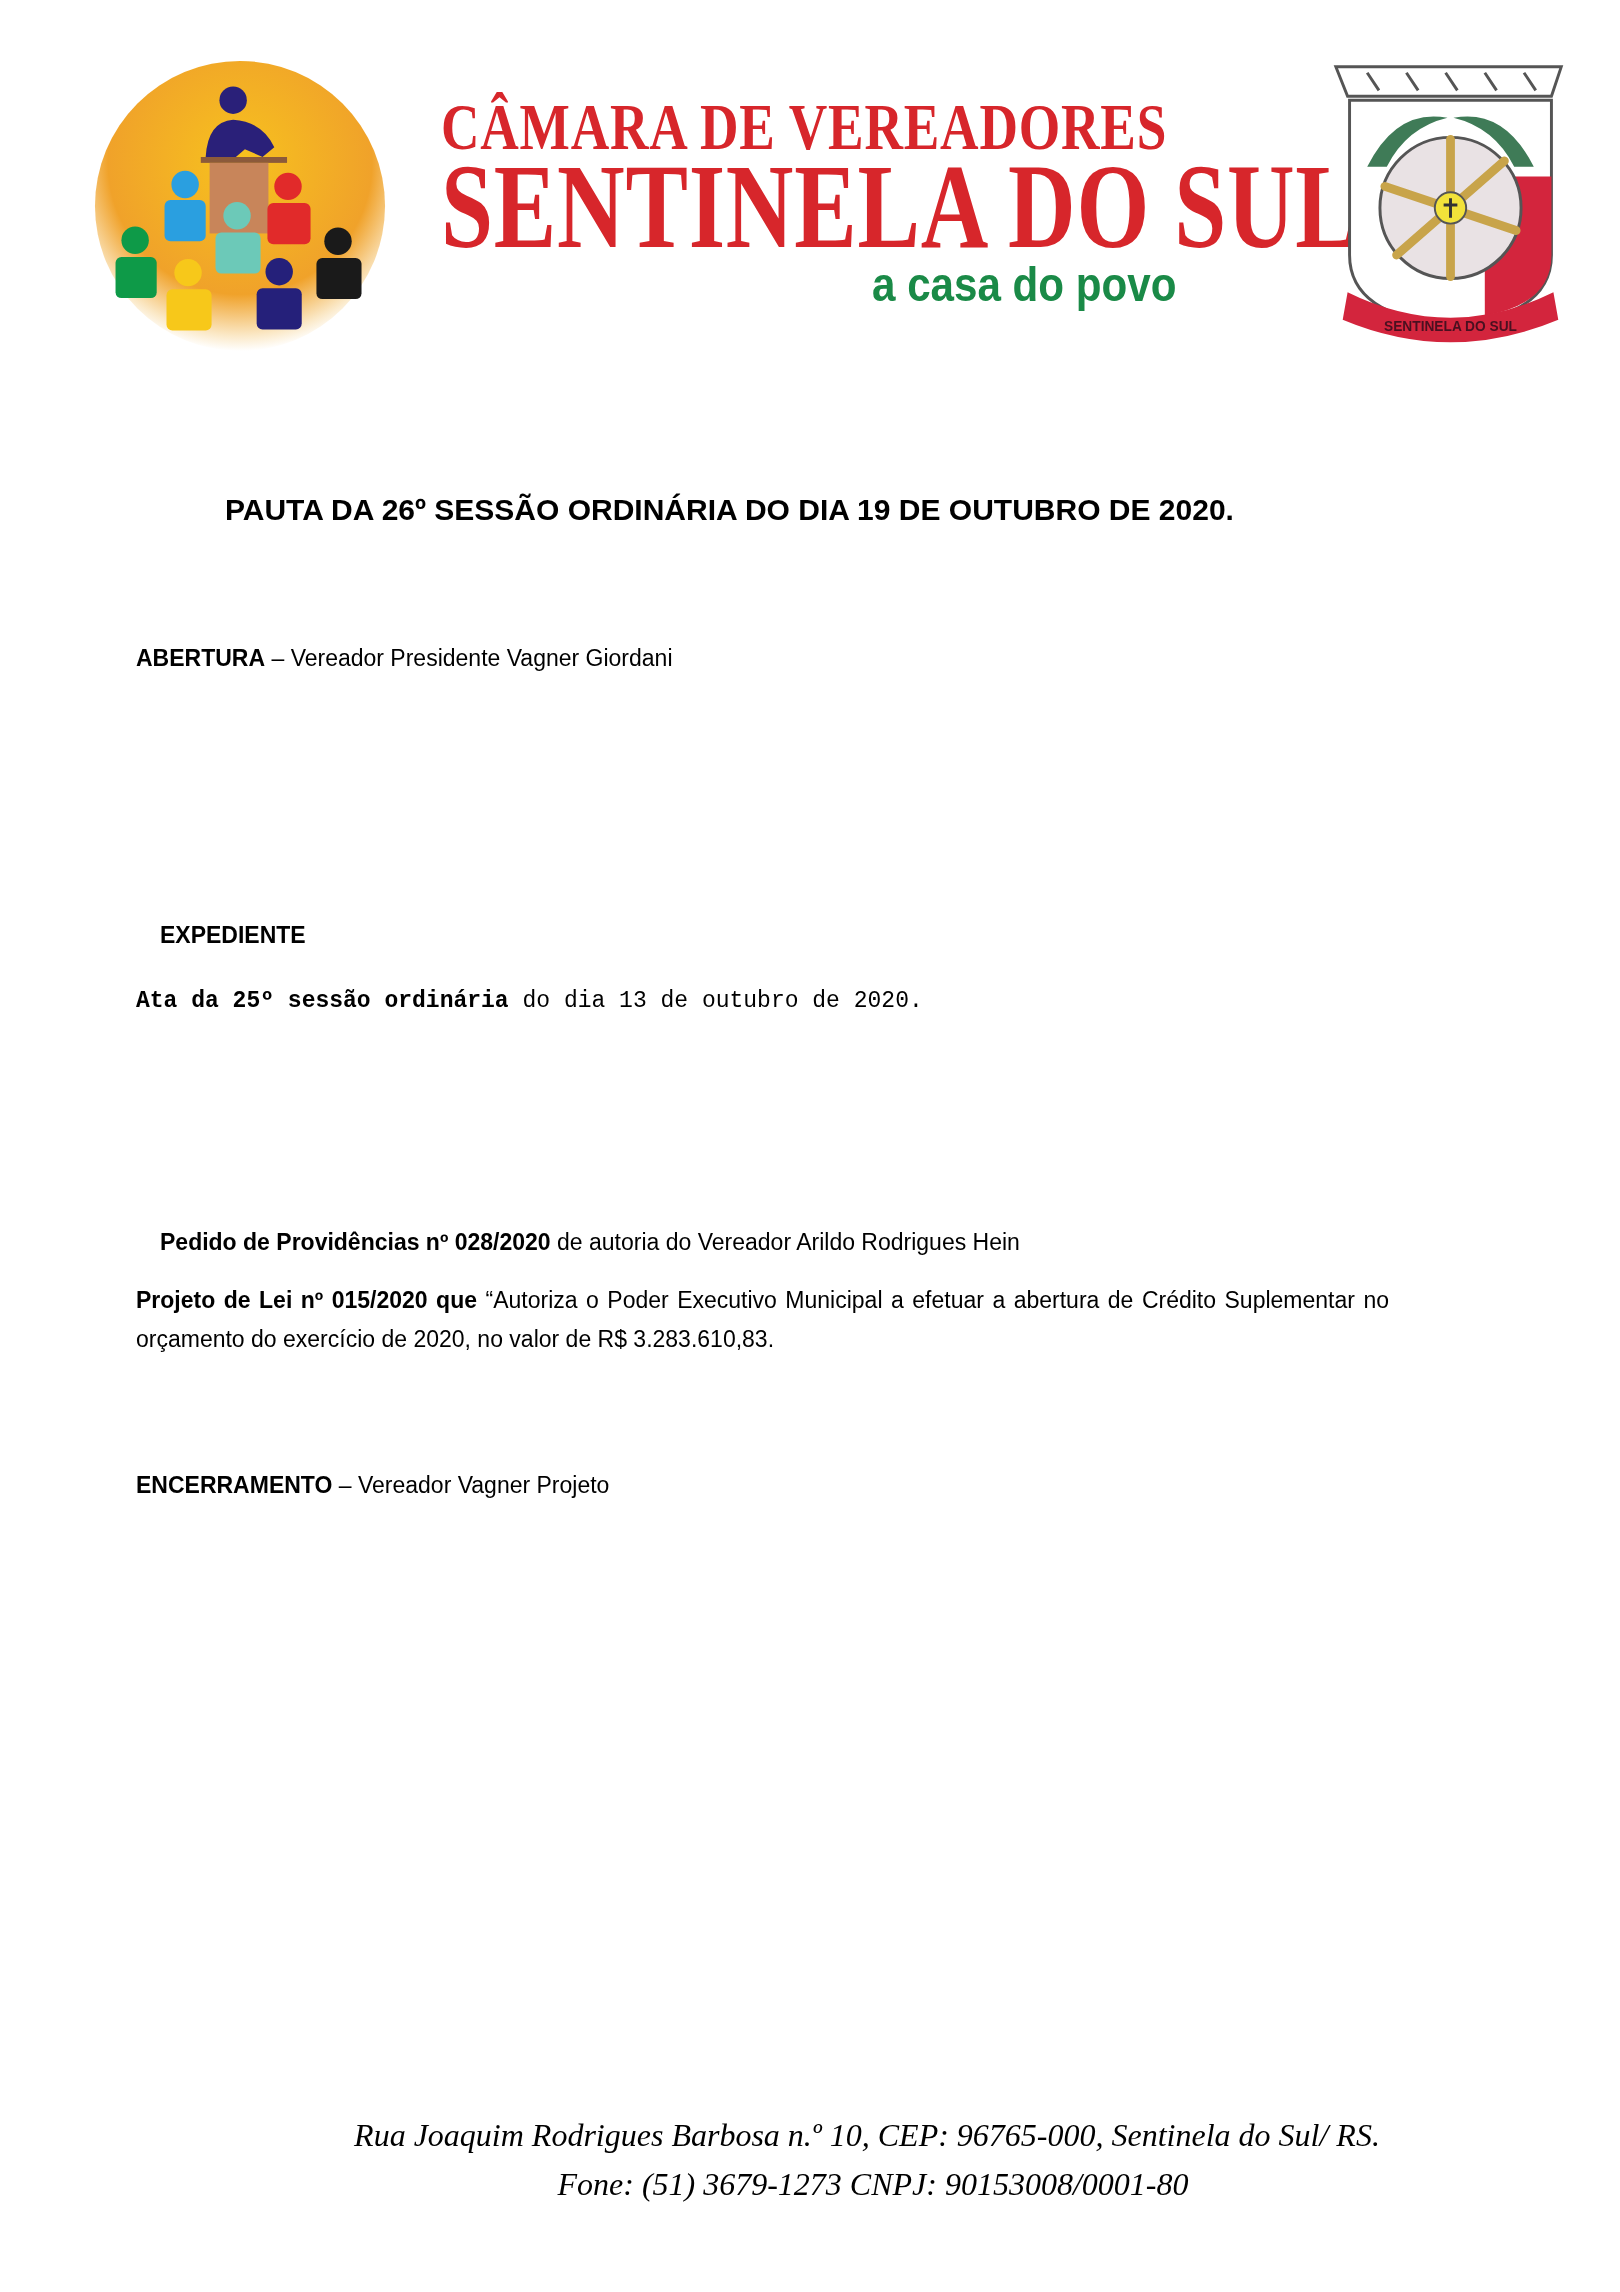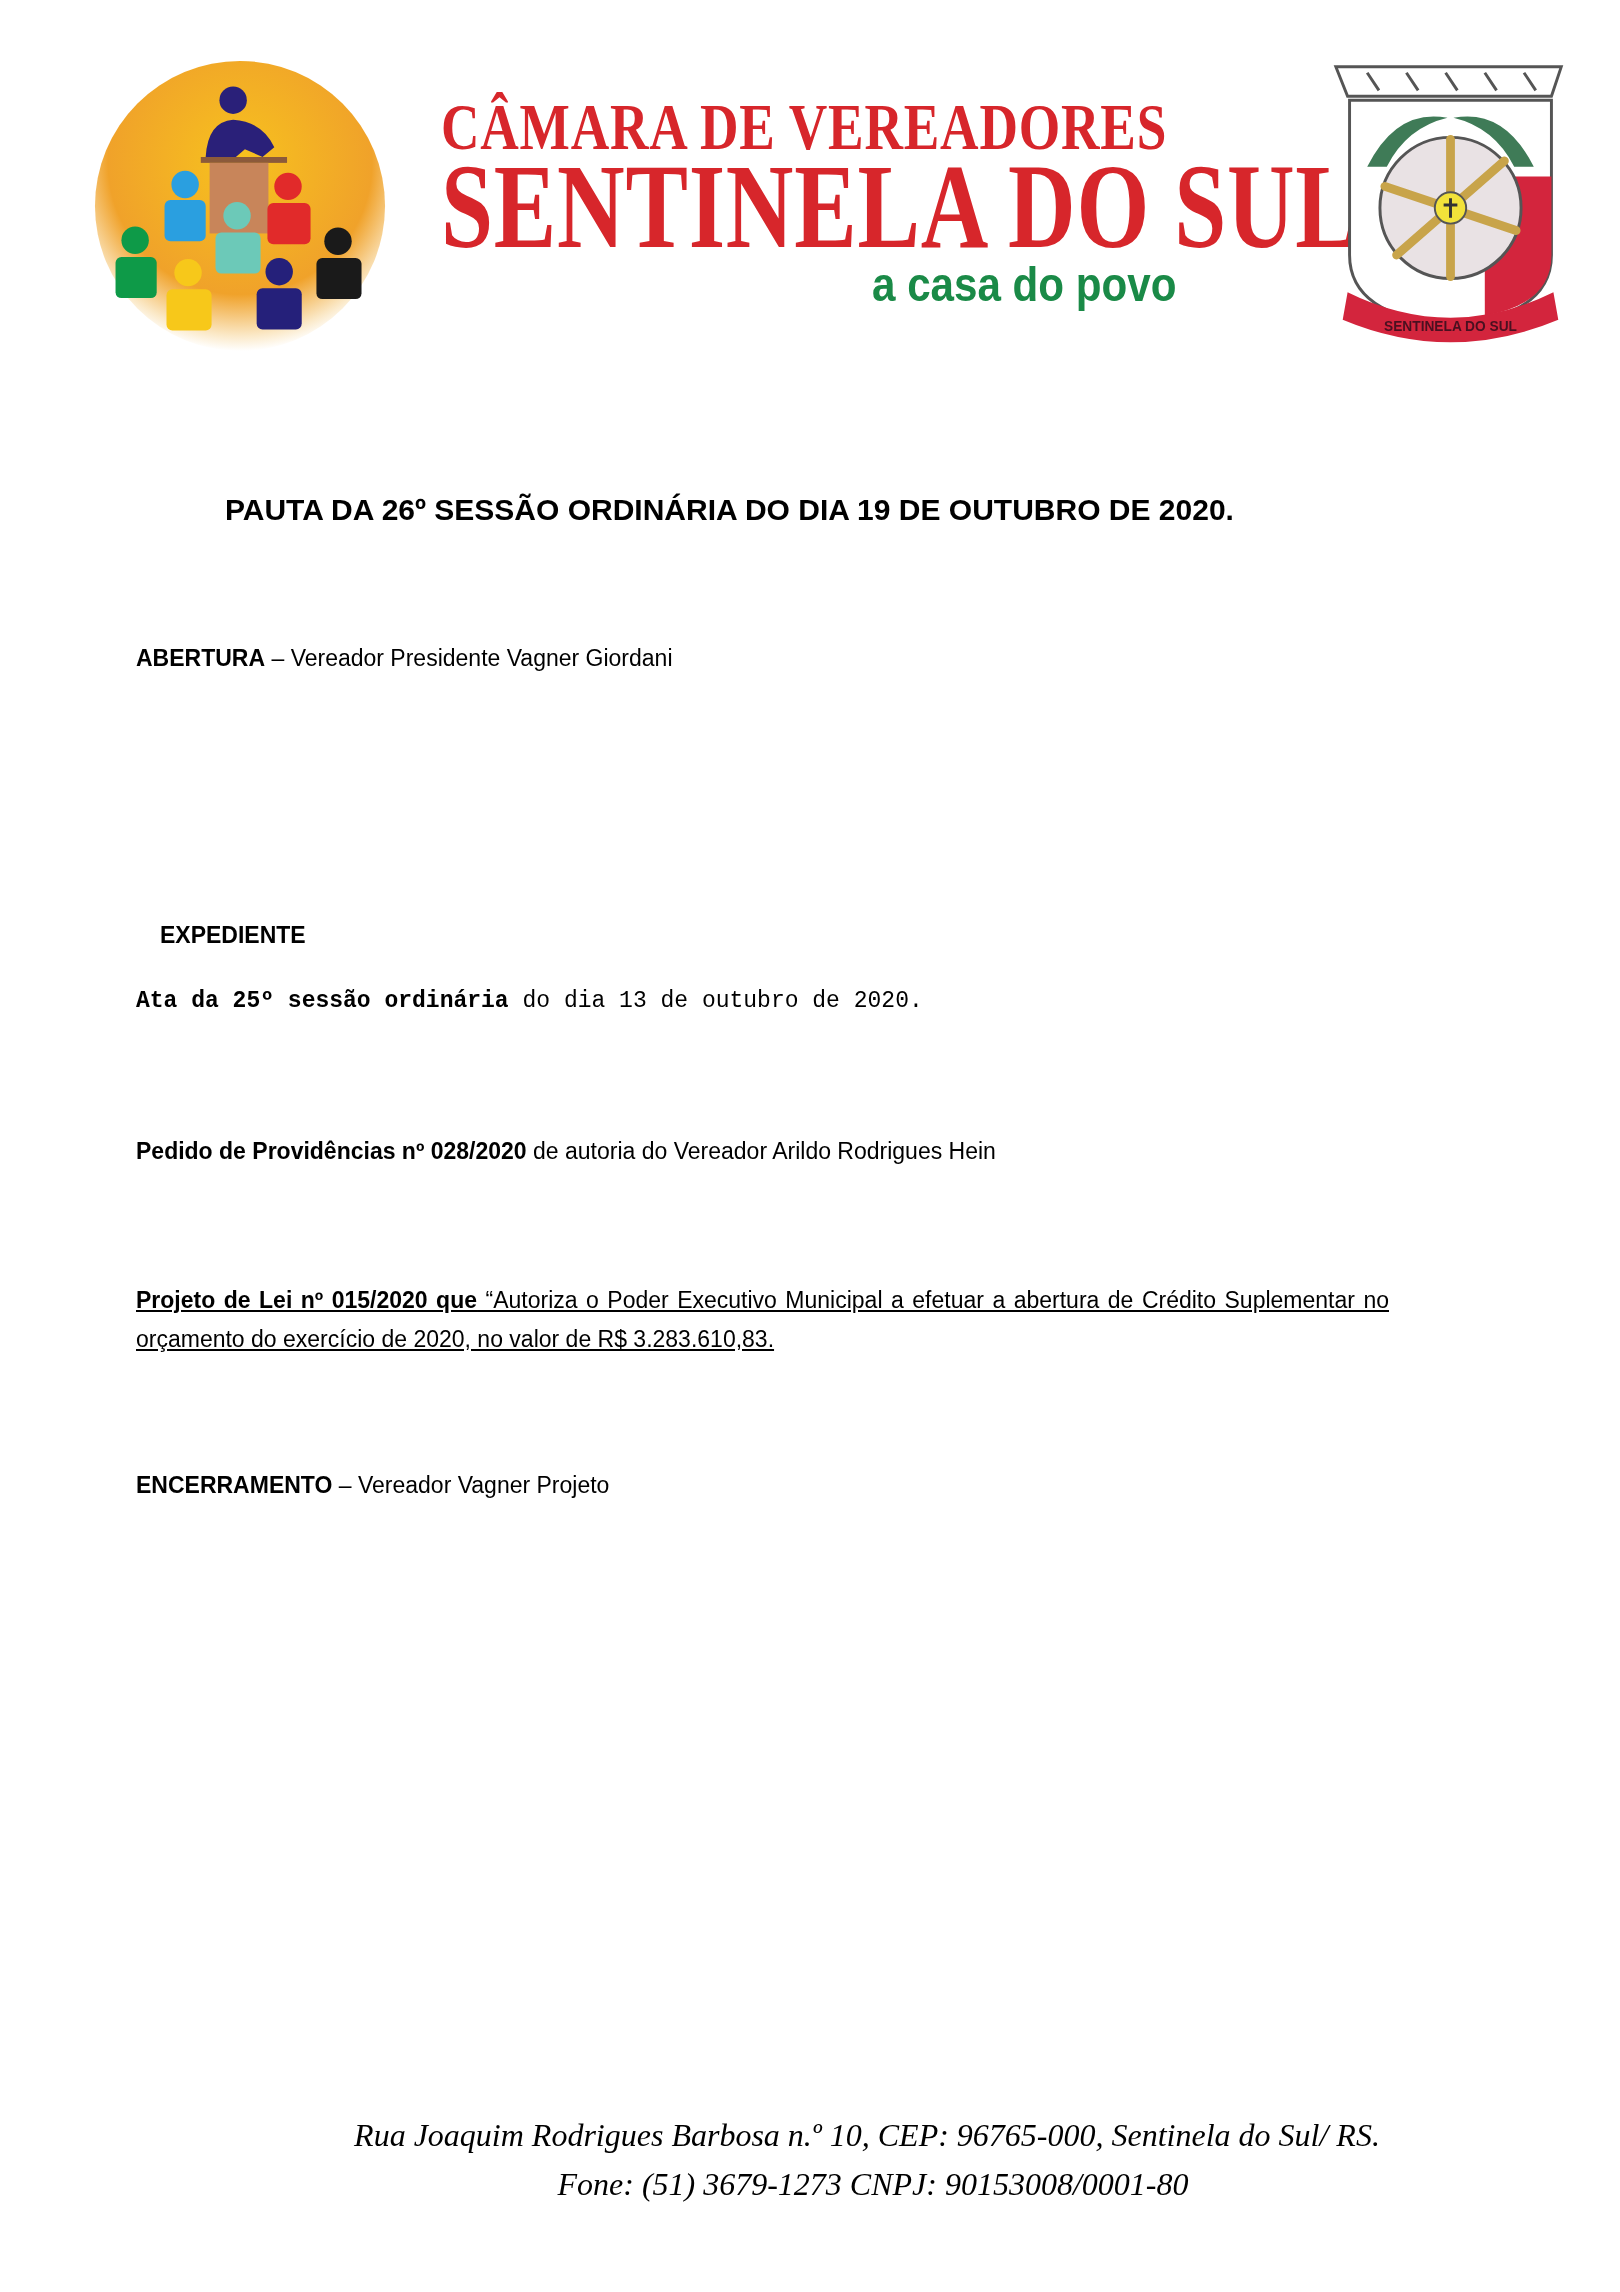--- a/index.html
+++ b/index.html
@@ -18,25 +18,25 @@
   .brand-line3 { position: absolute; left: 441px; top: 176px; font-family: "Liberation Sans", sans-serif;
                  font-weight: bold; font-size: 49px; color: #1a8a47; white-space: nowrap;
                  transform: scaleX(0.86); transform-origin: left top; }
   .crest { position: absolute; left: 1328px; top: 59px; width: 245px; height: 294px; }
 
   
   .title { position: absolute; left: 225px; top: 493px; font-weight: bold; font-size: 30px;
            white-space: nowrap; letter-spacing: 0px; }
   .para { position: absolute; left: 136px; width: 1253px; font-size: 23px; line-height: 39px; }
   .b { font-weight: bold; }
-  .justify { text-align: justify; text-decoration: underline; }
+  .justify { text-align: justify; }
   #abertura { top: 639px; }
   #expediente { top: 916px; margin-left: 24px; }
   #ata { top: 982px; font-family: Liberation Mono, monospace; }
-  #pedido { top: 1132px; }
+  #pedido { top: 1223px; margin-left: 24px; }
   #projeto { top: 1281px; }
   #encerramento { top: 1466px; }
 
   
   .footer { position: absolute; left: 0; width: 1620px; text-align: center;
             font-family: "Liberation Serif", serif; font-style: italic; font-size: 32px; white-space: nowrap; }
   #footer-1 { top: 2117px; left: 235px; width: 1264px; }
   #footer-2 { top: 2166px; left: 241px; width: 1264px; }
 </style>
 </head>

